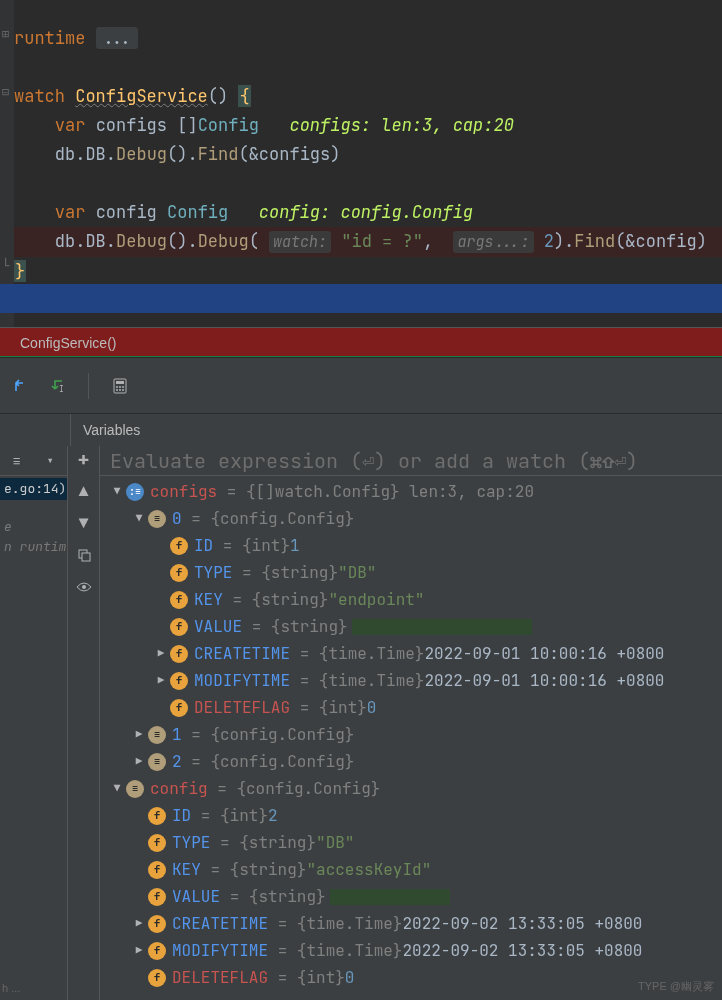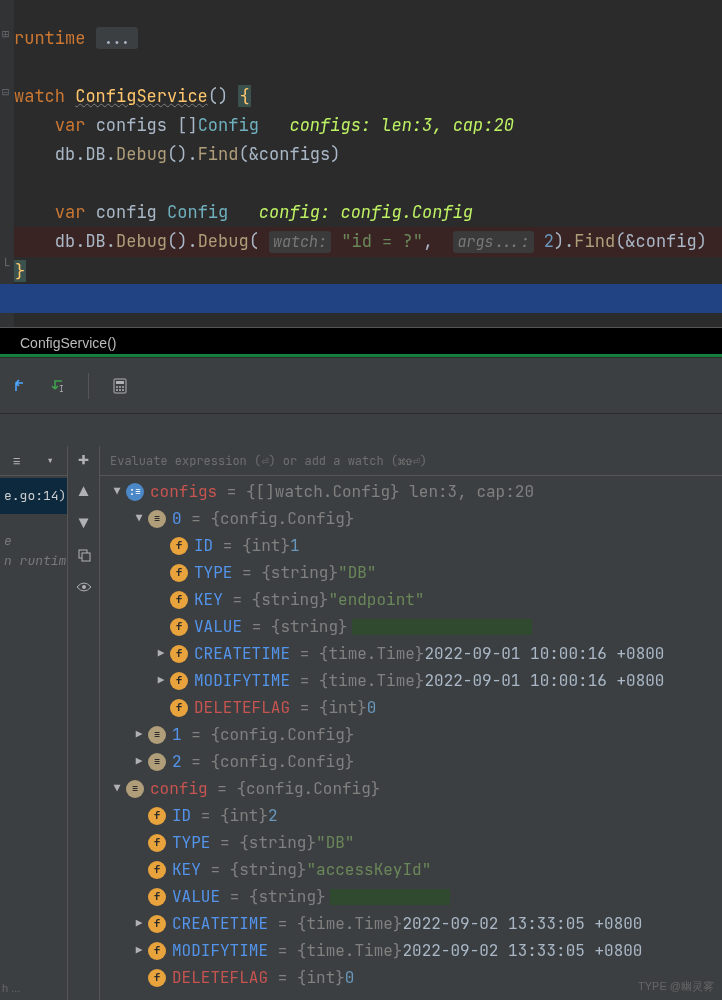--- a/index.html
+++ b/index.html
@@ -25,49 +25,49 @@
   .dots { background:#3c3f41; color:#a9b7c6; padding:0 6px; border-radius:3px; font-style:normal;}
   .param-hint { color:#787878; background:#3a3a3a; padding:1px 4px; border-radius:3px; font-size:15px; font-style:italic;}
   .str  { color:#6a8759; }
   .num  { color:#6897bb; }
   .method { color:#b09d79; }
   .bp-line { background:#3a2323; display:inline-block; width:100%; }
   .sel-line { position:absolute; left:0; right:0; height:29px; background:#214283; }
 
   
   .crumbs { position:absolute; top:327px; left:0; right:0; height:30px;
-            background:#000000; border-top:1px solid #555; border-bottom:3px solid #15803d;
+            background:#7f1d1d; border-top:1px solid #555; border-bottom:1px solid #15803d;
             color:#bbbbbb; font-size:14px; line-height:30px; padding-left:20px; font-family: -apple-system, "Segoe UI", sans-serif;}
 
   
   .debug { position:absolute; top:357px; left:0; right:0; bottom:0; background:#3c3f41; }
   .toolbar { height:57px; border-top:1px solid #2b2b2b; border-bottom:1px solid #2b2b2b; display:flex; align-items:center; padding-left:12px; gap:18px;}
   .toolbar .icon { width:18px; height:18px; display:flex; align-items:center; justify-content:center; color:#afb1b3; }
   .toolbar .sep { width:1px; height:26px; background:#555; margin:0 4px;}
   .toolbar svg { display:block; }
 
   .var-header { height:32px; display:flex; }
   .var-header-left { width:70px; }
   .var-header-right { flex:1; border-left:1px solid #555; padding-left:12px; color:#bbbbbb; font-size:14px; line-height:32px; font-family: -apple-system, "Segoe UI", sans-serif;}
 
   .frames-col { position:absolute; left:0; top:89px; bottom:0; width:68px; border-right:1px solid #555; }
   .frames-toolbar { height:30px; display:flex; align-items:center; justify-content:space-around; border-bottom:1px solid #555;}
   .frames-toolbar .micon { color:#afb1b3; font-size:14px;}
   .frame-entries { font-size:13px; color:#888; line-height:18px; padding:2px 0;}
   .frame-entries div { white-space:nowrap; overflow:hidden; }
-  .frame-sel { background:#0d293e; color:#ccc; padding:9px 4px; }
+  .frame-sel { background:#0d293e; color:#ccc; padding:2px 4px; }
   .frame-gray { padding:18px 4px 0 4px; font-style:italic; color:#787878;}
 
   .side-icons { position:absolute; left:68px; top:89px; bottom:0; width:32px; border-right:1px solid #555;
                 display:flex; flex-direction:column; align-items:center; padding-top:4px; gap:14px;}
   .side-icons .sicon { width:18px; height:18px; color:#afb1b3; display:flex; align-items:center; justify-content:center;}
   .side-icons .plus { color:#afb1b3; font-size:20px; font-weight:bold; line-height:16px;}
 
   .vars-pane { position:absolute; left:100px; right:0; top:89px; bottom:0; overflow:hidden;}
-  .eval { color:#6e6e6e; font-size:12px; height:30px; line-height:30px; padding-left:10px; font-style:normal; font-family: inherit; border-bottom:1px solid #555;}
+  .eval { color:#6e6e6e; font-size:20px; height:30px; line-height:30px; padding-left:10px; font-style:normal; font-family: inherit; border-bottom:1px solid #555;}
   .tree { padding-top:2px; font-size:16px; line-height:27px; }
   .row  { display:flex; align-items:center; height:27px; white-space:nowrap; }
   .ind0{padding-left:8px}.ind1{padding-left:30px}.ind2{padding-left:52px}
   .arrow { width:18px; color:#afb1b3; font-size:11px; text-align:center;}
   .noarrow { width:18px;}
   .nicon { width:18px; height:18px; border-radius:9px; display:inline-flex; align-items:center; justify-content:center;
            font-size:11px; font-weight:bold; color:#2b2b2b; margin-right:6px; flex:0 0 18px;}
   .ic-slice { background:#4a88c7; color:#fff; font-size:10px;}
   .ic-struct{ background:#b09d79; }
   .ic-field { background:#e8a33d; }
@@ -128,20 +128,24 @@
           <circle cx="5" cy="9" r="1" fill="#afb1b3"></circle>
           <circle cx="8" cy="9" r="1" fill="#afb1b3"></circle>
           <circle cx="11" cy="9" r="1" fill="#afb1b3"></circle>
           <circle cx="5" cy="12" r="1" fill="#afb1b3"></circle>
           <circle cx="8" cy="12" r="1" fill="#afb1b3"></circle>
           <circle cx="11" cy="12" r="1" fill="#afb1b3"></circle>
         </svg>
     </span>
   </div>
 
+  <div class="var-header">
+    <div class="var-header-left"></div>
+    <div class="var-header-right">Variables</div>
+  </div>
 
   <div class="frames-col">
     <div class="frames-toolbar">
       <span class="micon">≡</span>
       <span class="micon">▾</span>
     </div>
     <div class="frame-entries">
       <div class="frame-sel">e.go:14)</div>
       <div class="frame-gray">e</div>
       <div class="frame-gray" style="padding-top:2px">n runtime</div>

